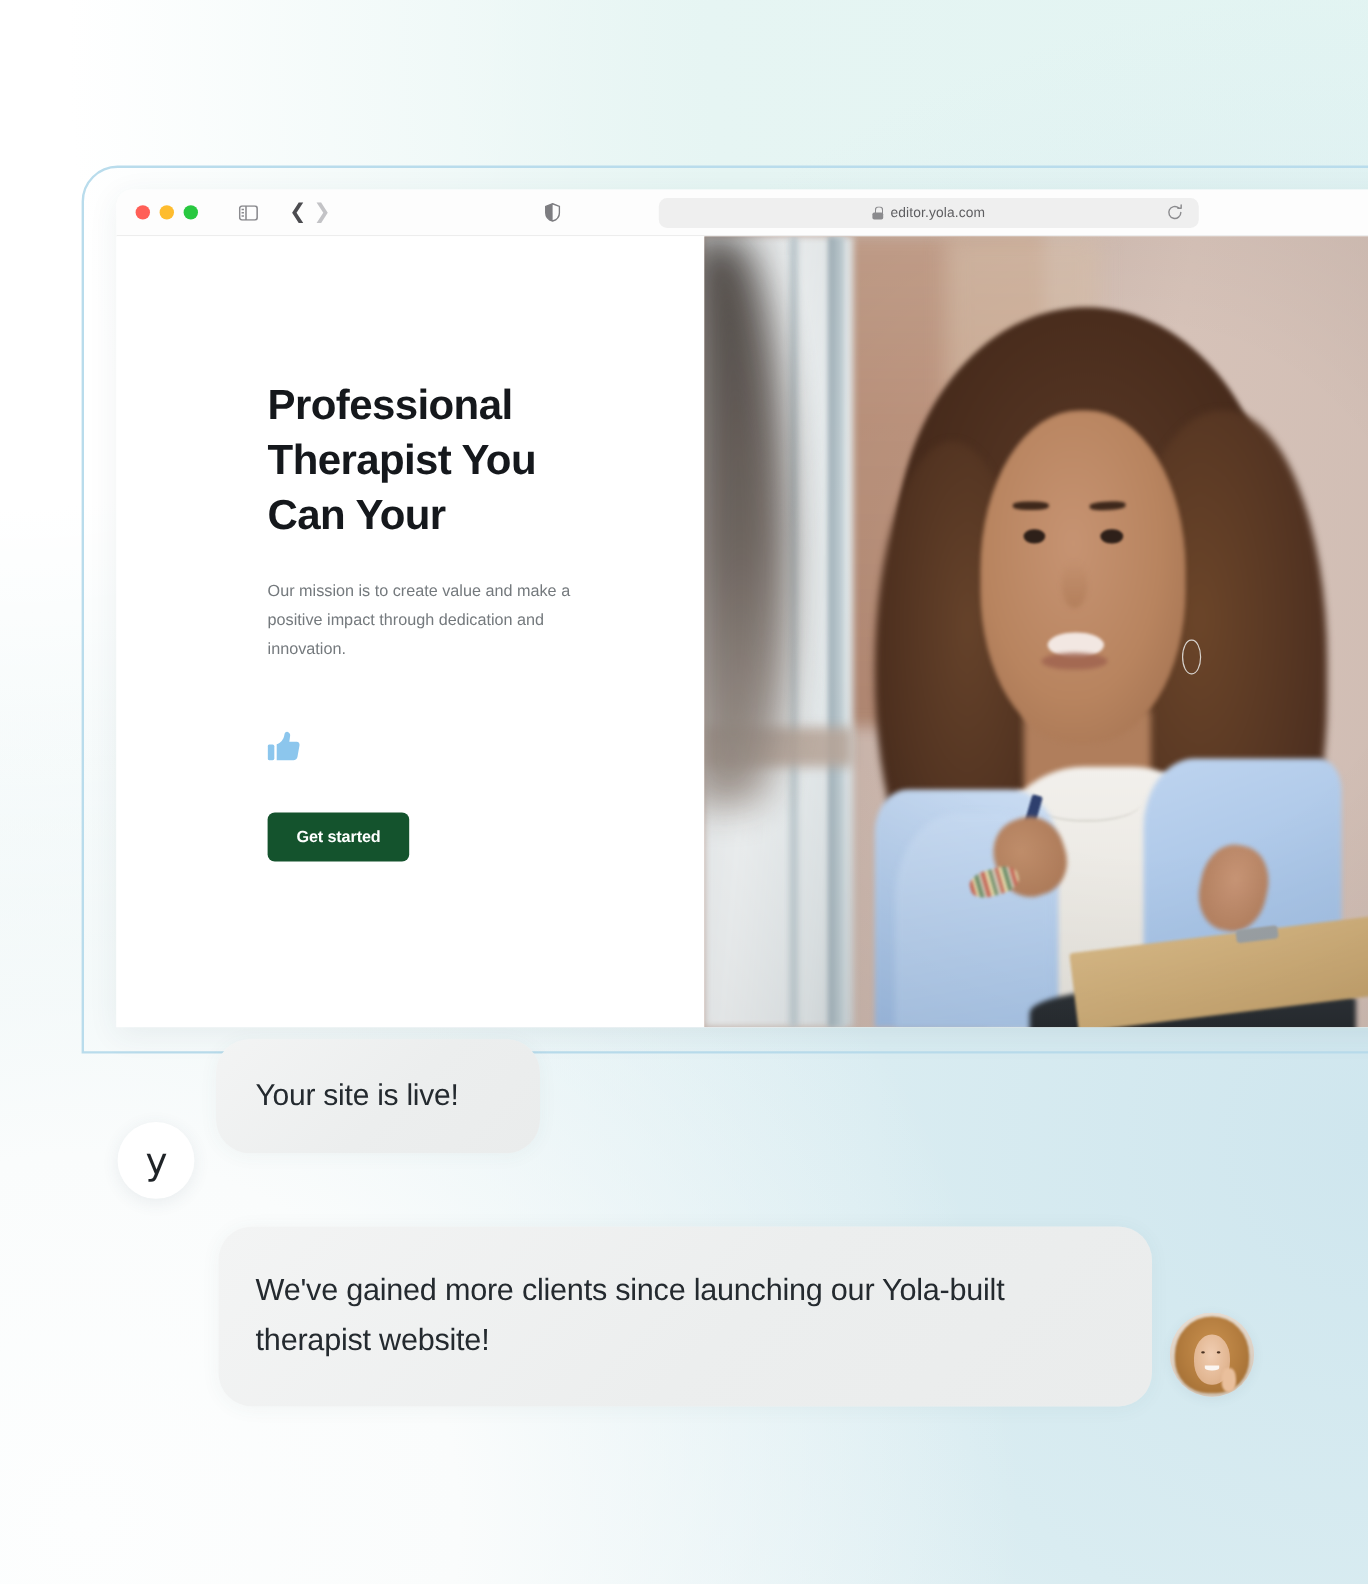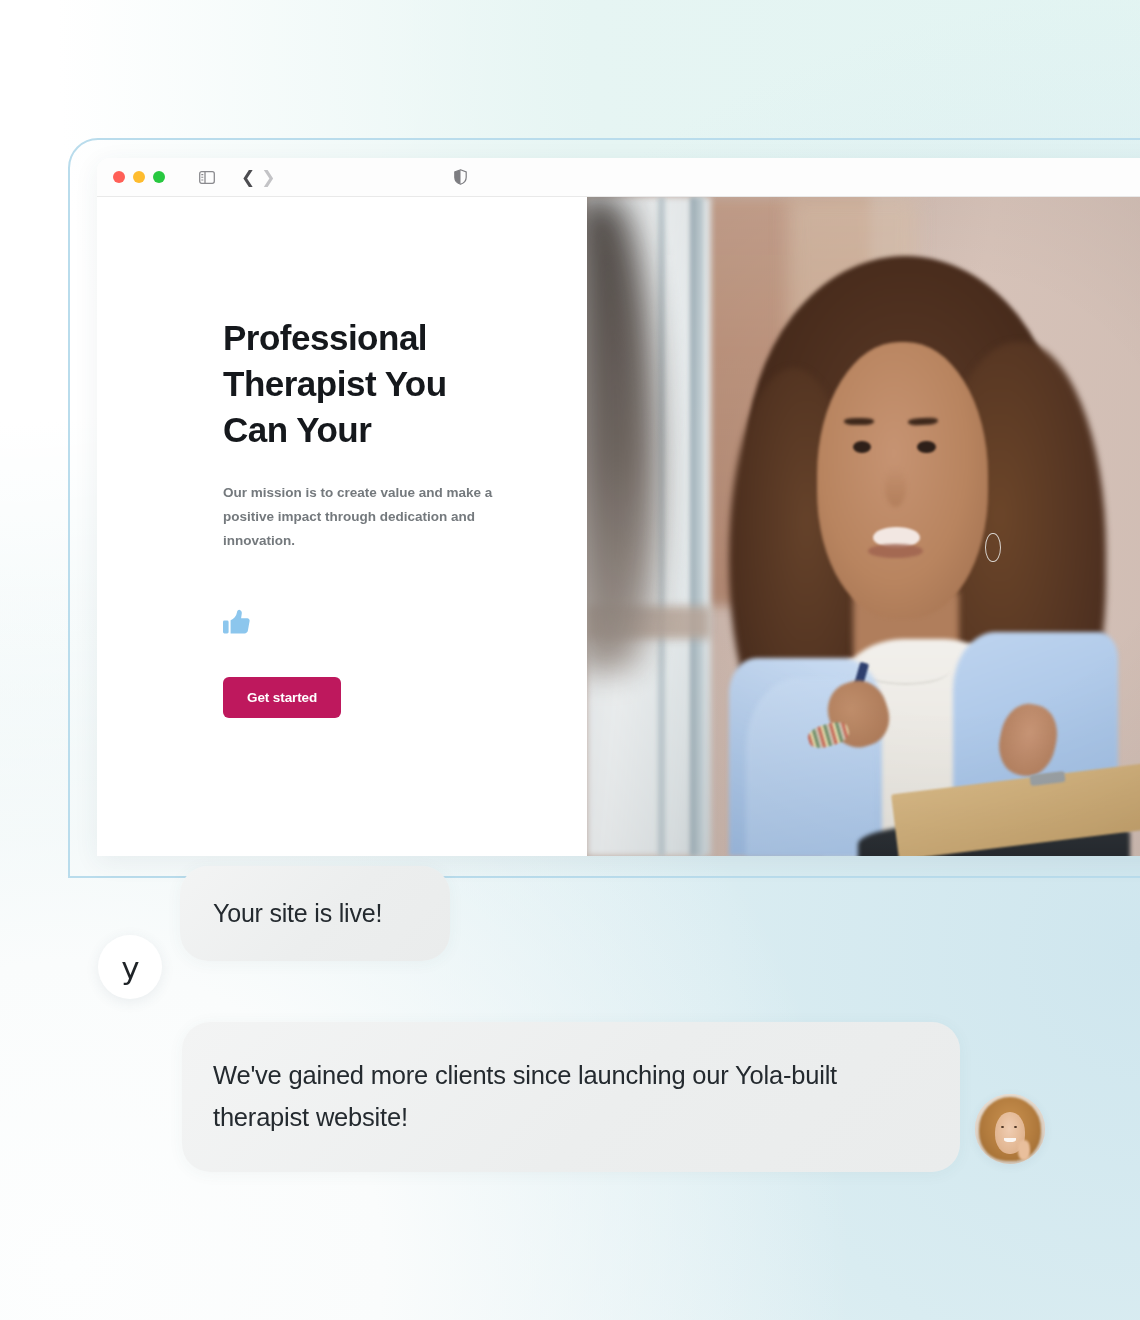--- a/index.html
+++ b/index.html
@@ -109,41 +109,40 @@
     color:#15181c;
     letter-spacing:-0.5px;
     width:270px;
   }
   .hero-sub {
     margin-top:28px;
     width:282px;
     font-size:13.5px;
     line-height:1.79;
     color:#74797d;
-    font-weight:bold;
   }
   .features {
     margin-top:48px;
     display:flex;
     gap:61px;
   }
   .feature { width:145px; }
   .feat-icon { height:34px; display:flex; align-items:flex-end; color:#8cc6ed; }
   .feat-label {
     margin-top:14px;
     font-size:13.3px;
     font-weight:700;
     line-height:1.63;
     color:#15181c;
     letter-spacing:-0.1px;
   }
   .cta {
     margin-top:42px;
     display:inline-block;
-    background:#be185d;
+    background:#14532d;
     color:#ffffff;
     font-size:13.5px;
     font-weight:700;
     padding:13px 24px;
     border:none;
     border-radius:6px;
     cursor:pointer;
     letter-spacing:-0.1px;
   }
 
@@ -445,20 +444,32 @@
       <span class="chev fwd">❯</span>
     </span>
 
     <span class="tb-icon shield-wrap">
       <svg width="13" height="16" viewBox="0 0 13 16" fill="none">
         <path d="M6.5 0.8 L12.2 3 V8.2 C12.2 11.8 9.6 14.2 6.5 15.2 C3.4 14.2 0.8 11.8 0.8 8.2 V3 Z" stroke="#7d7d81" stroke-width="1.2" fill="none"></path>
         <path d="M6.5 0.8 L0.8 3 V8.2 C0.8 11.8 3.4 14.2 6.5 15.2 Z" fill="#7d7d81"></path>
       </svg>
     </span>
 
+    <div class="urlbar">
+      <div class="url-inner">
+        <span class="lock"></span>
+        <span class="url-text">editor.yola.com</span>
+      </div>
+      <span class="reload">
+        <svg width="14" height="14" viewBox="0 0 14 14" fill="none">
+          <path d="M12 7 A5 5 0 1 1 10.2 3.2" stroke="#8b8b8e" stroke-width="1.2" fill="none" stroke-linecap="round"></path>
+          <path d="M12.3 0.9 L12.3 3.6 L9.6 3.6" stroke="#8b8b8e" stroke-width="1.2" fill="none" stroke-linecap="round" stroke-linejoin="round"></path>
+        </svg>
+      </span>
+    </div>
   </div>
 
   <div class="site">
 
     <div class="site-left">
       <h1 class="hero-title">Professional Therapist You Can Your</h1>
       <p class="hero-sub">Our mission is to create value and make a positive impact through dedication and innovation.</p>
 
       <div class="features">
 

